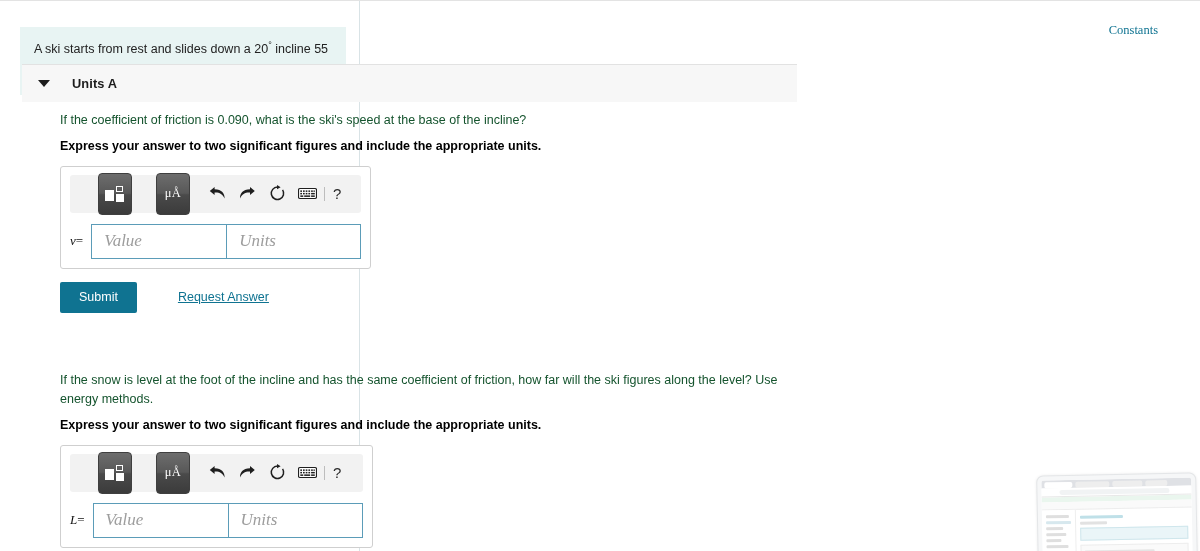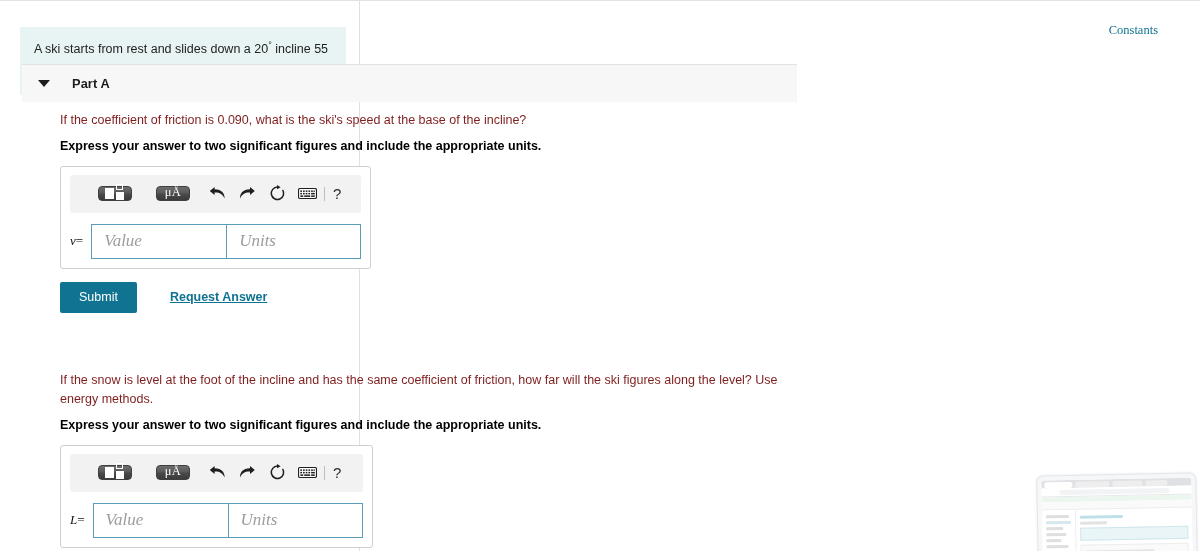--- a/index.html
+++ b/index.html
@@ -88,21 +88,21 @@
     margin-left: 22px;
     font-size: 12.8px;
     font-weight: bold;
     color: #1c1c1c;
     letter-spacing: .1px;
   }
 
   .part-body { position: absolute; left: 60px; }
   .q-text {
     font-size: 12.5px;
-    color: #7f1d1d;
+    color: #14532d;
     line-height: 1.5;
     max-width: 730px;
   }
   .q-bold {
     font-size: 12.5px;
     font-weight: bold;
     color: #000000;
     margin-top: 9px;
   }
 
@@ -116,25 +116,25 @@
   }
   .ans-toolbar {
     background: #f2f2f2;
     border-radius: 3px;
     height: 38px;
     display: flex;
     align-items: center;
     padding: 0 10px 0 10px;
   }
   .tb-btn {
-    width: 34px; height: 15px;
+    width: 34px; height: 42px;
     border-radius: 4px;
     border: 1px solid #3f3f3f;
     background: linear-gradient(#6d6d6d 0%, #585858 48%, #4a4a4a 52%, #3b3b3b 100%);
-    display: flex; align-items: flex-end; justify-content: center;
+    display: flex; align-items: center; justify-content: center;
     margin-right: 6px;
     cursor: pointer;
     position: relative;
     margin-left: 18px;
   }
   .tmpl-icon { position: relative; width: 20px; height: 16px; }
   .tmpl-icon i {
     position: absolute;
     background: #fff;
     display: block;
@@ -204,24 +204,24 @@
     background: #0f7391;
     color: #fff;
     font-size: 12.5px;
     border: none;
     border-radius: 2px;
     padding: 8px 19px 9px 19px;
     cursor: pointer;
     font-family: "Liberation Sans", sans-serif;
   }
   .request-link {
-    margin-left: 27px;
+    margin-left: 35px;
     color: #0f7391;
     font-size: 12.5px;
-    font-weight: bold;
+    font-weight: normal;
     text-decoration: underline;
     cursor: pointer;
   }
 
   
   .thumb {
     position: absolute;
     left: 1037px; top: 473px;
     width: 160px; height: 90px;
     background: #f6f7f8;
@@ -264,21 +264,21 @@
   </div>
 
   <div class="right-pane">
     <div class="constants-row">
       <span class="constants-link" id="constants-el">Constants</span>
     </div>
   </div>
 
   <div class="part-header" style="top:63px;">
     <div class="caret"></div>
-    <div class="part-title">Part A</div>
+    <div class="part-title">Units A</div>
   </div>
 
   <div class="part-body" style="top:110px;">
     <div class="q-text">If the coefficient of friction is 0.090, what is the ski's speed at the base of the incline?</div>
     <div class="q-bold">Express your answer to two significant figures and include the appropriate units.</div>
 
     <div class="answer-box" style="margin-top:13px;">
       <div class="ans-toolbar">
         <div class="tb-btn">
           <div class="tmpl-icon">

